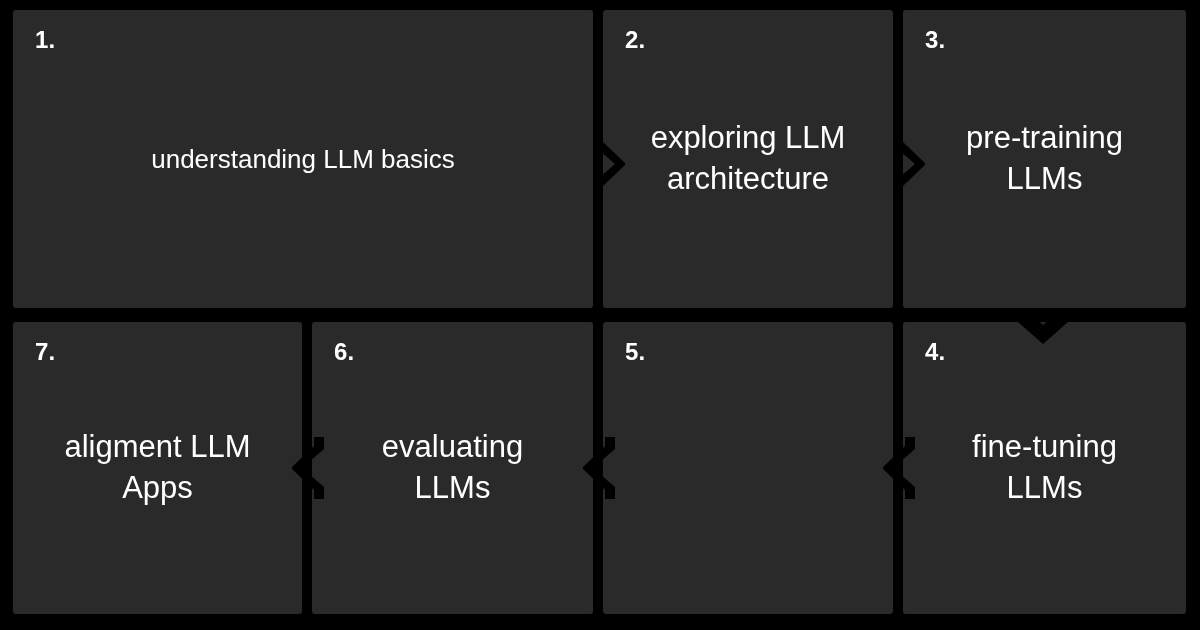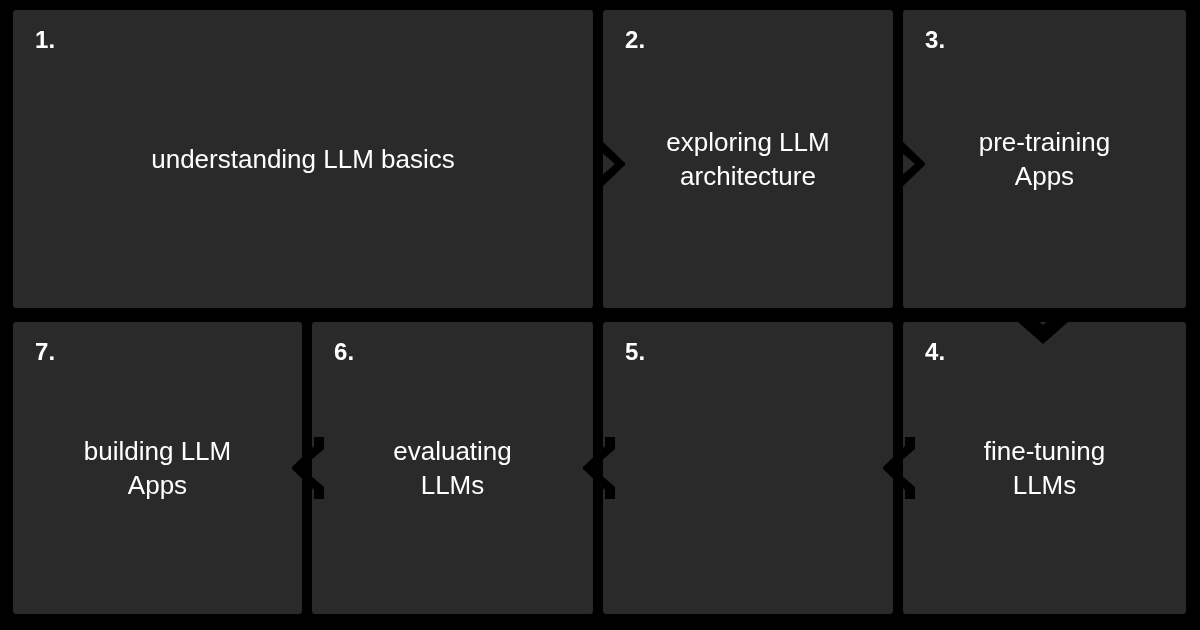--- a/index.html
+++ b/index.html
@@ -37,21 +37,21 @@
     line-height: 1;
     letter-spacing: 0.2px;
   }
   .panel-label {
     position: absolute;
     left: 0;
     right: 0;
     top: 50%;
     transform: translateY(-50%);
     text-align: center;
-    font-size: 26px;
+    font-size: 31px;
     font-weight: 400;
     color: #ffffff;
     line-height: 1.32;
     padding: 0 14px;
     box-sizing: border-box;
     white-space: pre-line;
   }
   .panel-label.wide {
     font-size: 26px;
   }
@@ -76,26 +76,26 @@
 
   <div class="panel" style="left:603px; top:10px; width:290px; height:298px;">
     <div class="panel-number">2.</div>
     <div class="panel-label">exploring LLM
 architecture</div>
   </div>
 
   <div class="panel" style="left:903px; top:10px; width:283px; height:298px;">
     <div class="panel-number">3.</div>
     <div class="panel-label">pre-training
-Apps</div>
+LLMs</div>
   </div>
 
   <div class="panel" style="left:13px; top:322px; width:289px; height:292px;">
     <div class="panel-number">7.</div>
-    <div class="panel-label">building LLM
+    <div class="panel-label">aligment LLM
 Apps</div>
   </div>
 
   <div class="panel" style="left:312px; top:322px; width:281px; height:292px;">
     <div class="panel-number">6.</div>
     <div class="panel-label">evaluating
 LLMs</div>
   </div>
 
   <div class="panel" style="left:603px; top:322px; width:290px; height:292px;">

